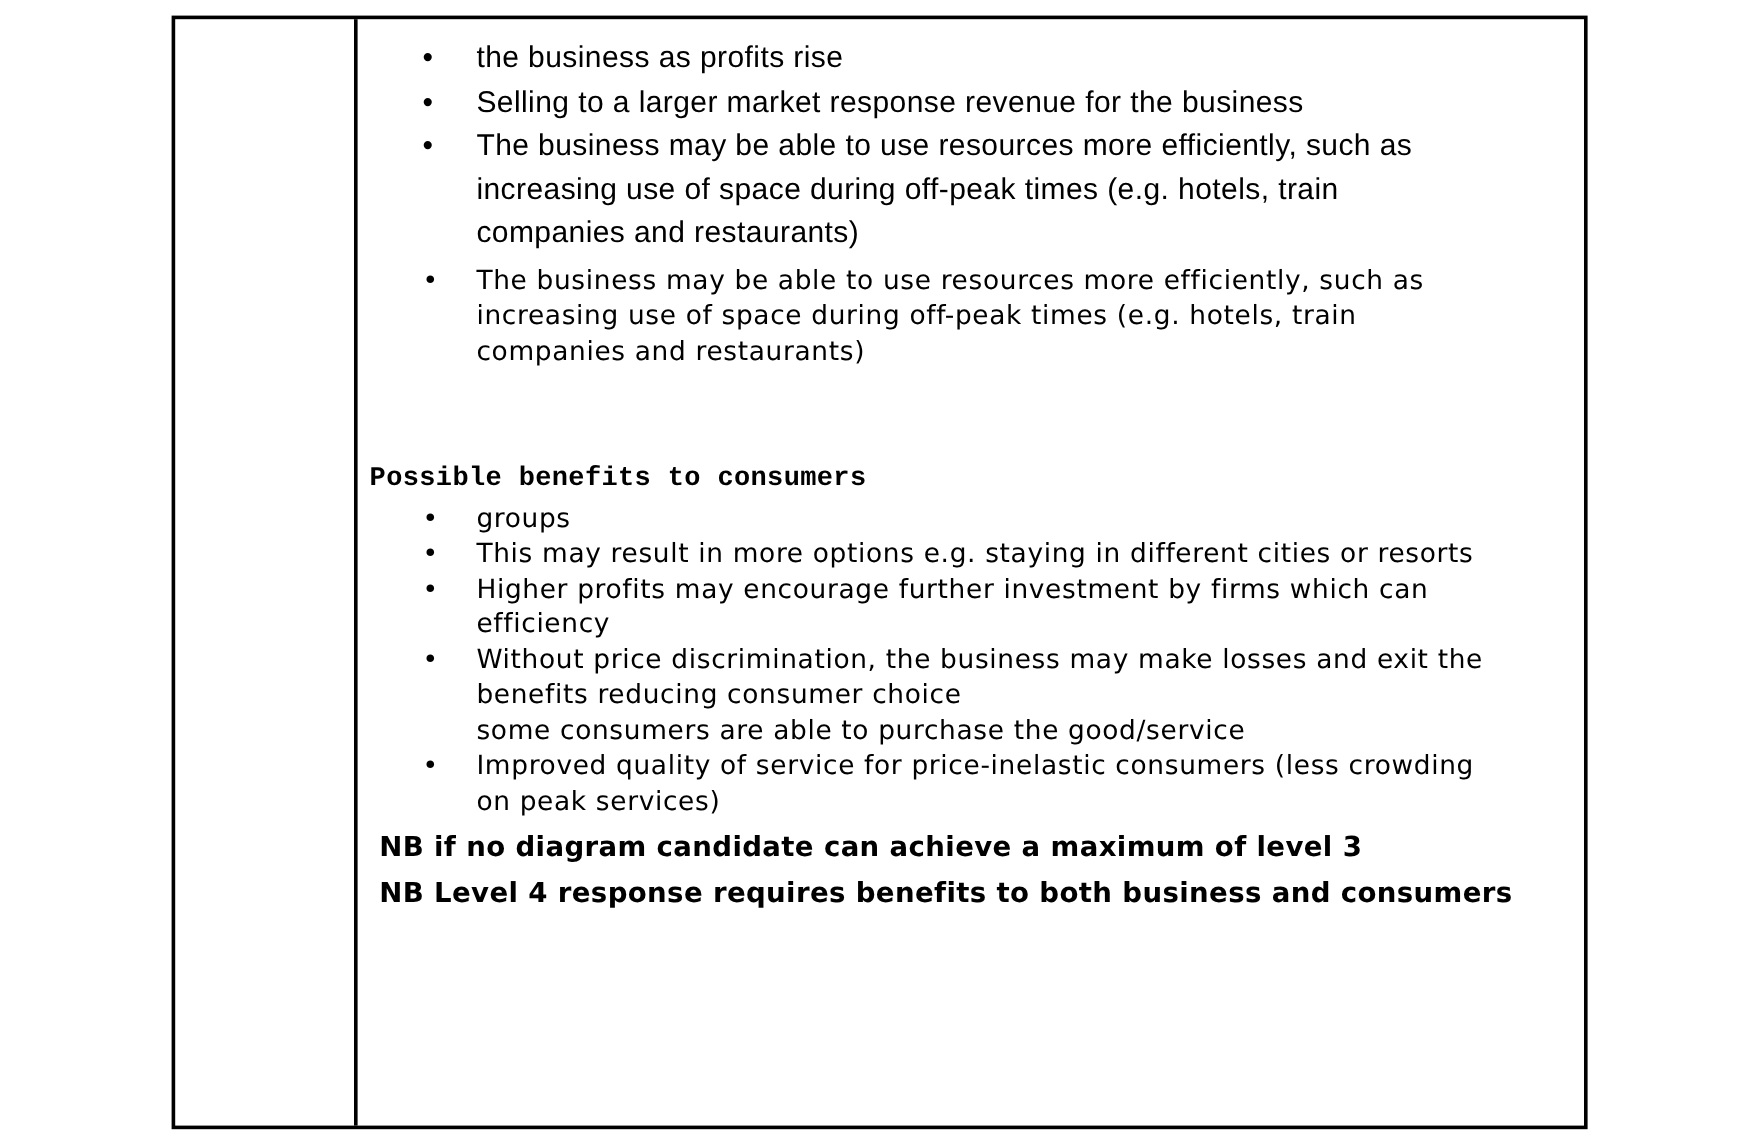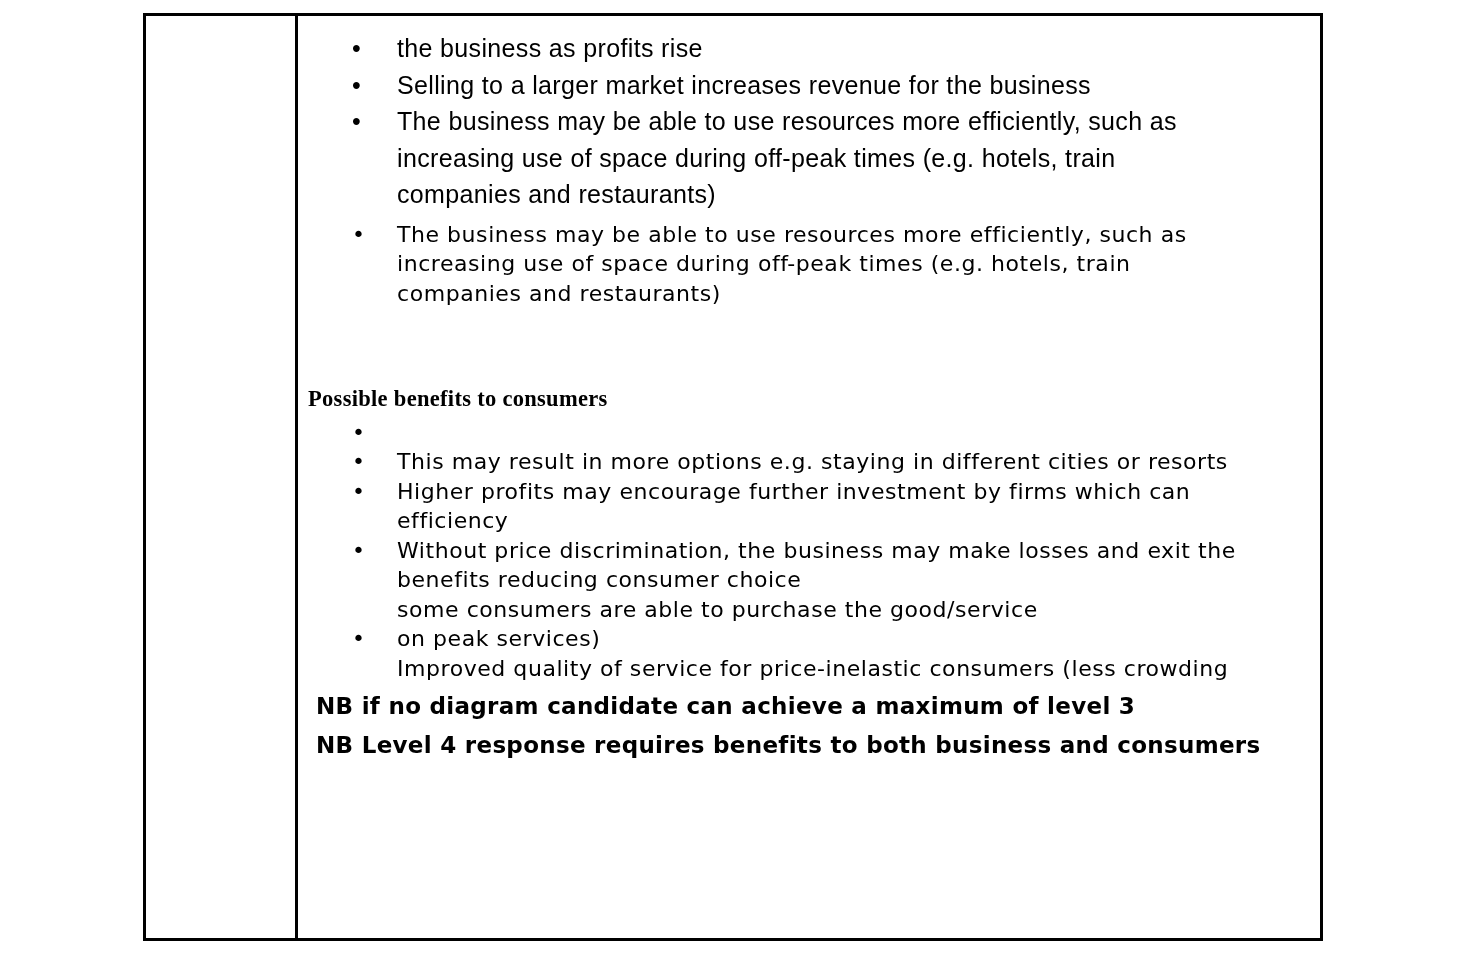--- a/index.html
+++ b/index.html
@@ -55,21 +55,21 @@
   .bullet-item { display: flex; }
   .bullet-marker {
     flex: none;
     width: 45px;
     margin-left: 54px;
   }
   .bullet-lines { flex: 1; min-width: 0; }
   .sec-secondary { margin-top: 7px; }
   .spacer-large { height: 76px; }
   .cell-heading {
-    font-family: Liberation Serif, serif;
+    font-family: Liberation Mono, monospace;
     font-size: 22.5px;
     line-height: 29.5px;
     font-weight: bold;
     letter-spacing: 0.3px;
     margin-left: 10px;
   }
   .consumer-list { margin-top: 4px; }
   .nb-note {
     font-family: "DejaVu Sans", sans-serif;
     font-size: 23px;
@@ -91,21 +91,21 @@
       <div class="os-text">
           <div class="bullet-item">
             <span class="bullet-marker">•</span>
             <div class="bullet-lines">
               <div class="bullet-line">the business as profits rise</div>
             </div>
           </div>
           <div class="bullet-item">
             <span class="bullet-marker">•</span>
             <div class="bullet-lines">
-              <div class="bullet-line">Selling to a larger market increases revenue for the business</div>
+              <div class="bullet-line">Selling to a larger market response revenue for the business</div>
             </div>
           </div>
           <div class="bullet-item">
             <span class="bullet-marker">•</span>
             <div class="bullet-lines">
               <div class="bullet-line">The business may be able to use resources more efficiently, such as</div>
               <div class="bullet-line">increasing use of space during off-peak times (e.g. hotels, train</div>
               <div class="bullet-line">companies and restaurants)</div>
             </div>
           </div>
@@ -123,20 +123,21 @@
         </div>
 
       <div class="spacer-large"></div>
 
       <div class="cell-heading">Possible benefits to consumers</div>
 
       <div class="vd-text consumer-list">
           <div class="bullet-item">
             <span class="bullet-marker">•</span>
             <div class="bullet-lines">
+              <div class="bullet-line">groups</div>
             </div>
           </div>
           <div class="bullet-item">
             <span class="bullet-marker">•</span>
             <div class="bullet-lines">
               <div class="bullet-line">This may result in more options e.g. staying in different cities or resorts</div>
             </div>
           </div>
           <div class="bullet-item">
             <span class="bullet-marker">•</span>
@@ -154,22 +155,22 @@
           </div>
           <div class="bullet-item">
             <span class="bullet-marker"></span>
             <div class="bullet-lines">
               <div class="bullet-line">some consumers are able to purchase the good/service</div>
             </div>
           </div>
           <div class="bullet-item">
             <span class="bullet-marker">•</span>
             <div class="bullet-lines">
+              <div class="bullet-line">Improved quality of service for price-inelastic consumers (less crowding</div>
               <div class="bullet-line">on peak services)</div>
-              <div class="bullet-line">Improved quality of service for price-inelastic consumers (less crowding</div>
             </div>
           </div>
         </div>
 
       <div class="nb-note">NB if no diagram candidate can achieve a maximum of level 3</div>
 
       <div class="nb-note">NB Level 4 response requires benefits to both business and consumers</div>
 
     </div>
   </div>

